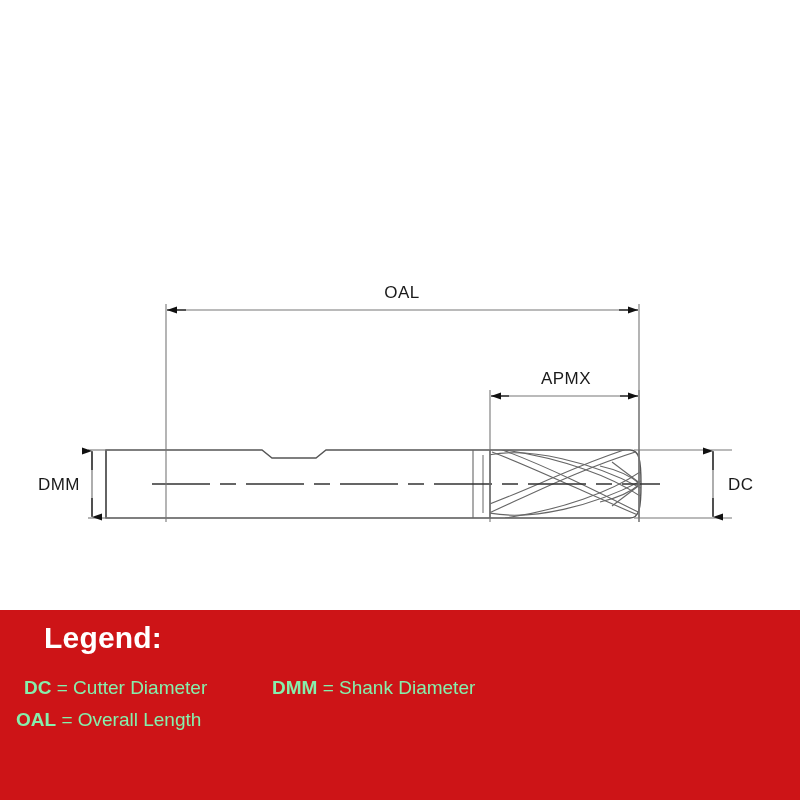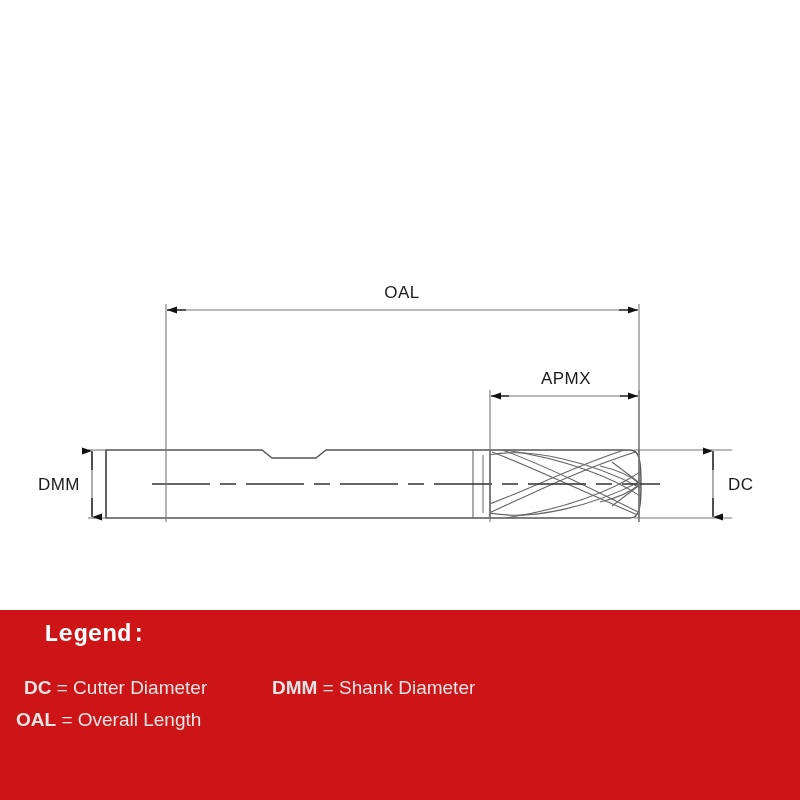--- a/index.html
+++ b/index.html
@@ -51,31 +51,30 @@
     width: 800px;
     height: 190px;
     background: #CD1417;
     color: #ffffff;
     box-sizing: border-box;
   }
   #legend-title {
     position: absolute;
     left: 44px;
     top: 11px;
-    font-size: 24px;
+    font-size: 30px;
     font-weight: bold;
     color: #ffffff;
     letter-spacing: 0.2px;
     white-space: nowrap;
-    font-family: Liberation Mono, monospace;
   }
   .legend-row {
     position: absolute;
     font-size: 19px;
-    color: #e5e5e5;
+    color: #86efac;
     white-space: nowrap;
     line-height: 1;
   }
   .legend-row .abbr {
     font-weight: bold;
   }
   .legend-row .def {
     font-weight: normal;
   }
   #legend-row-dc   { left: 24px;  top: 68px; }

